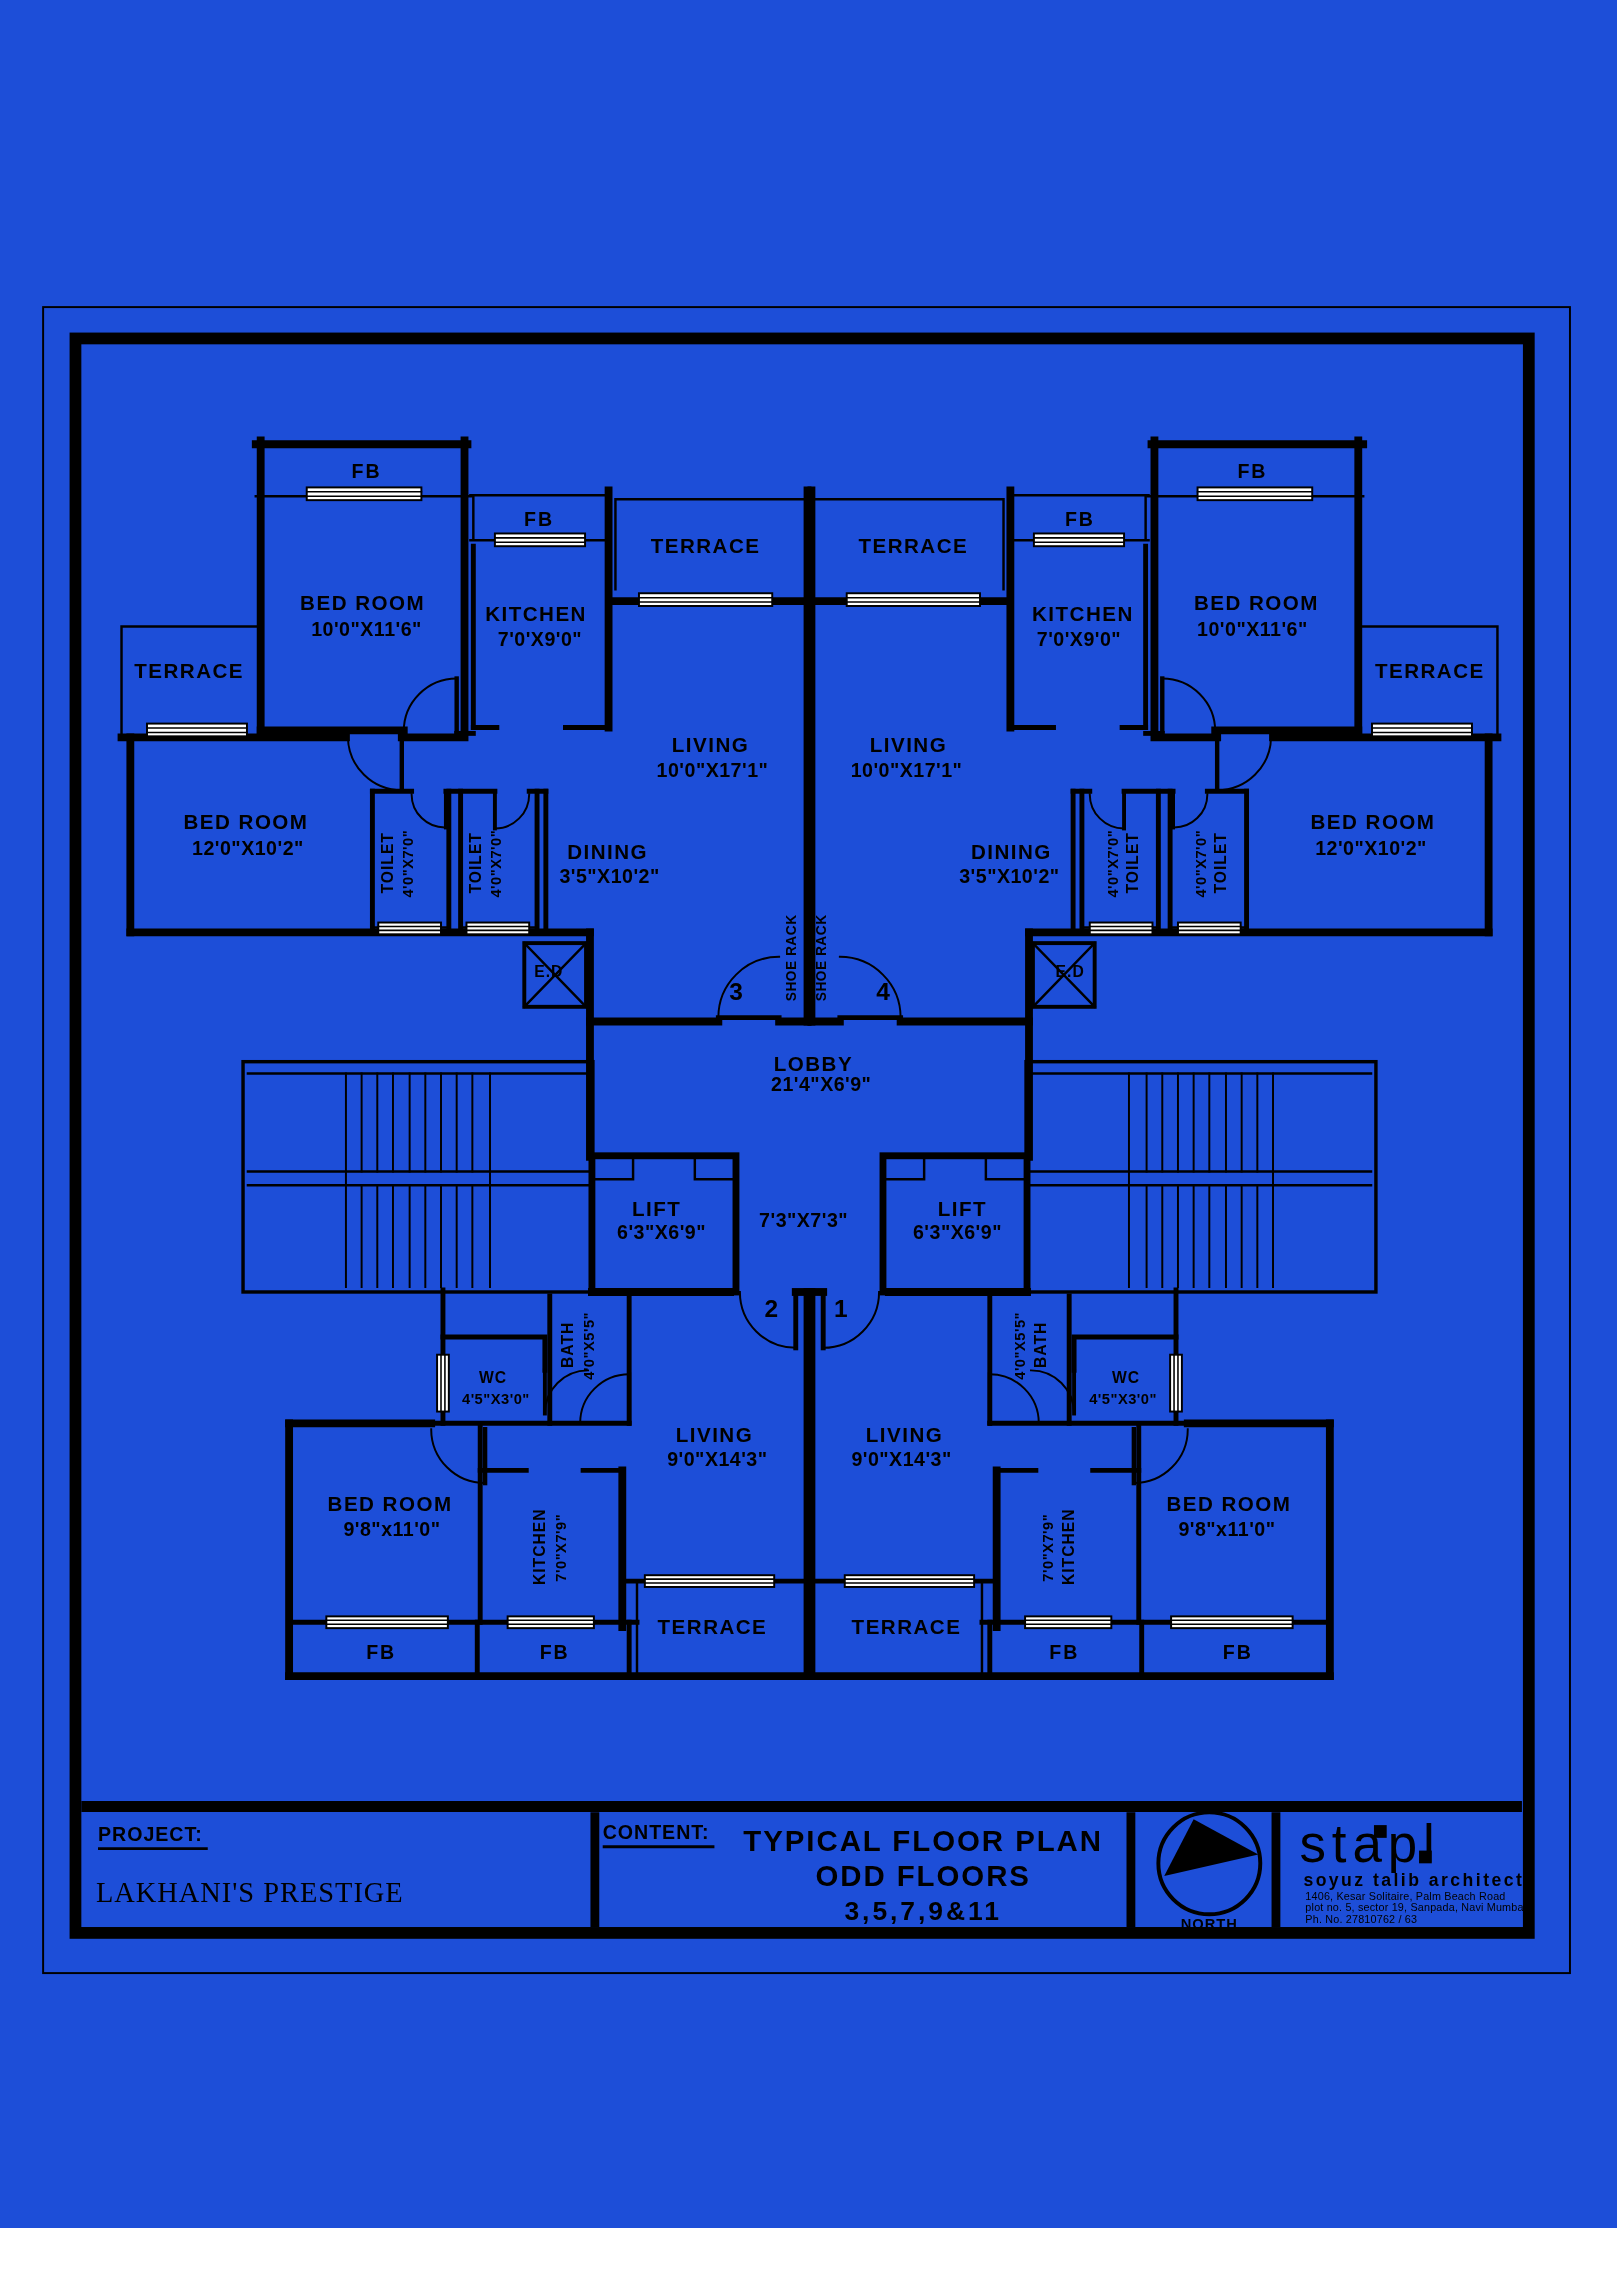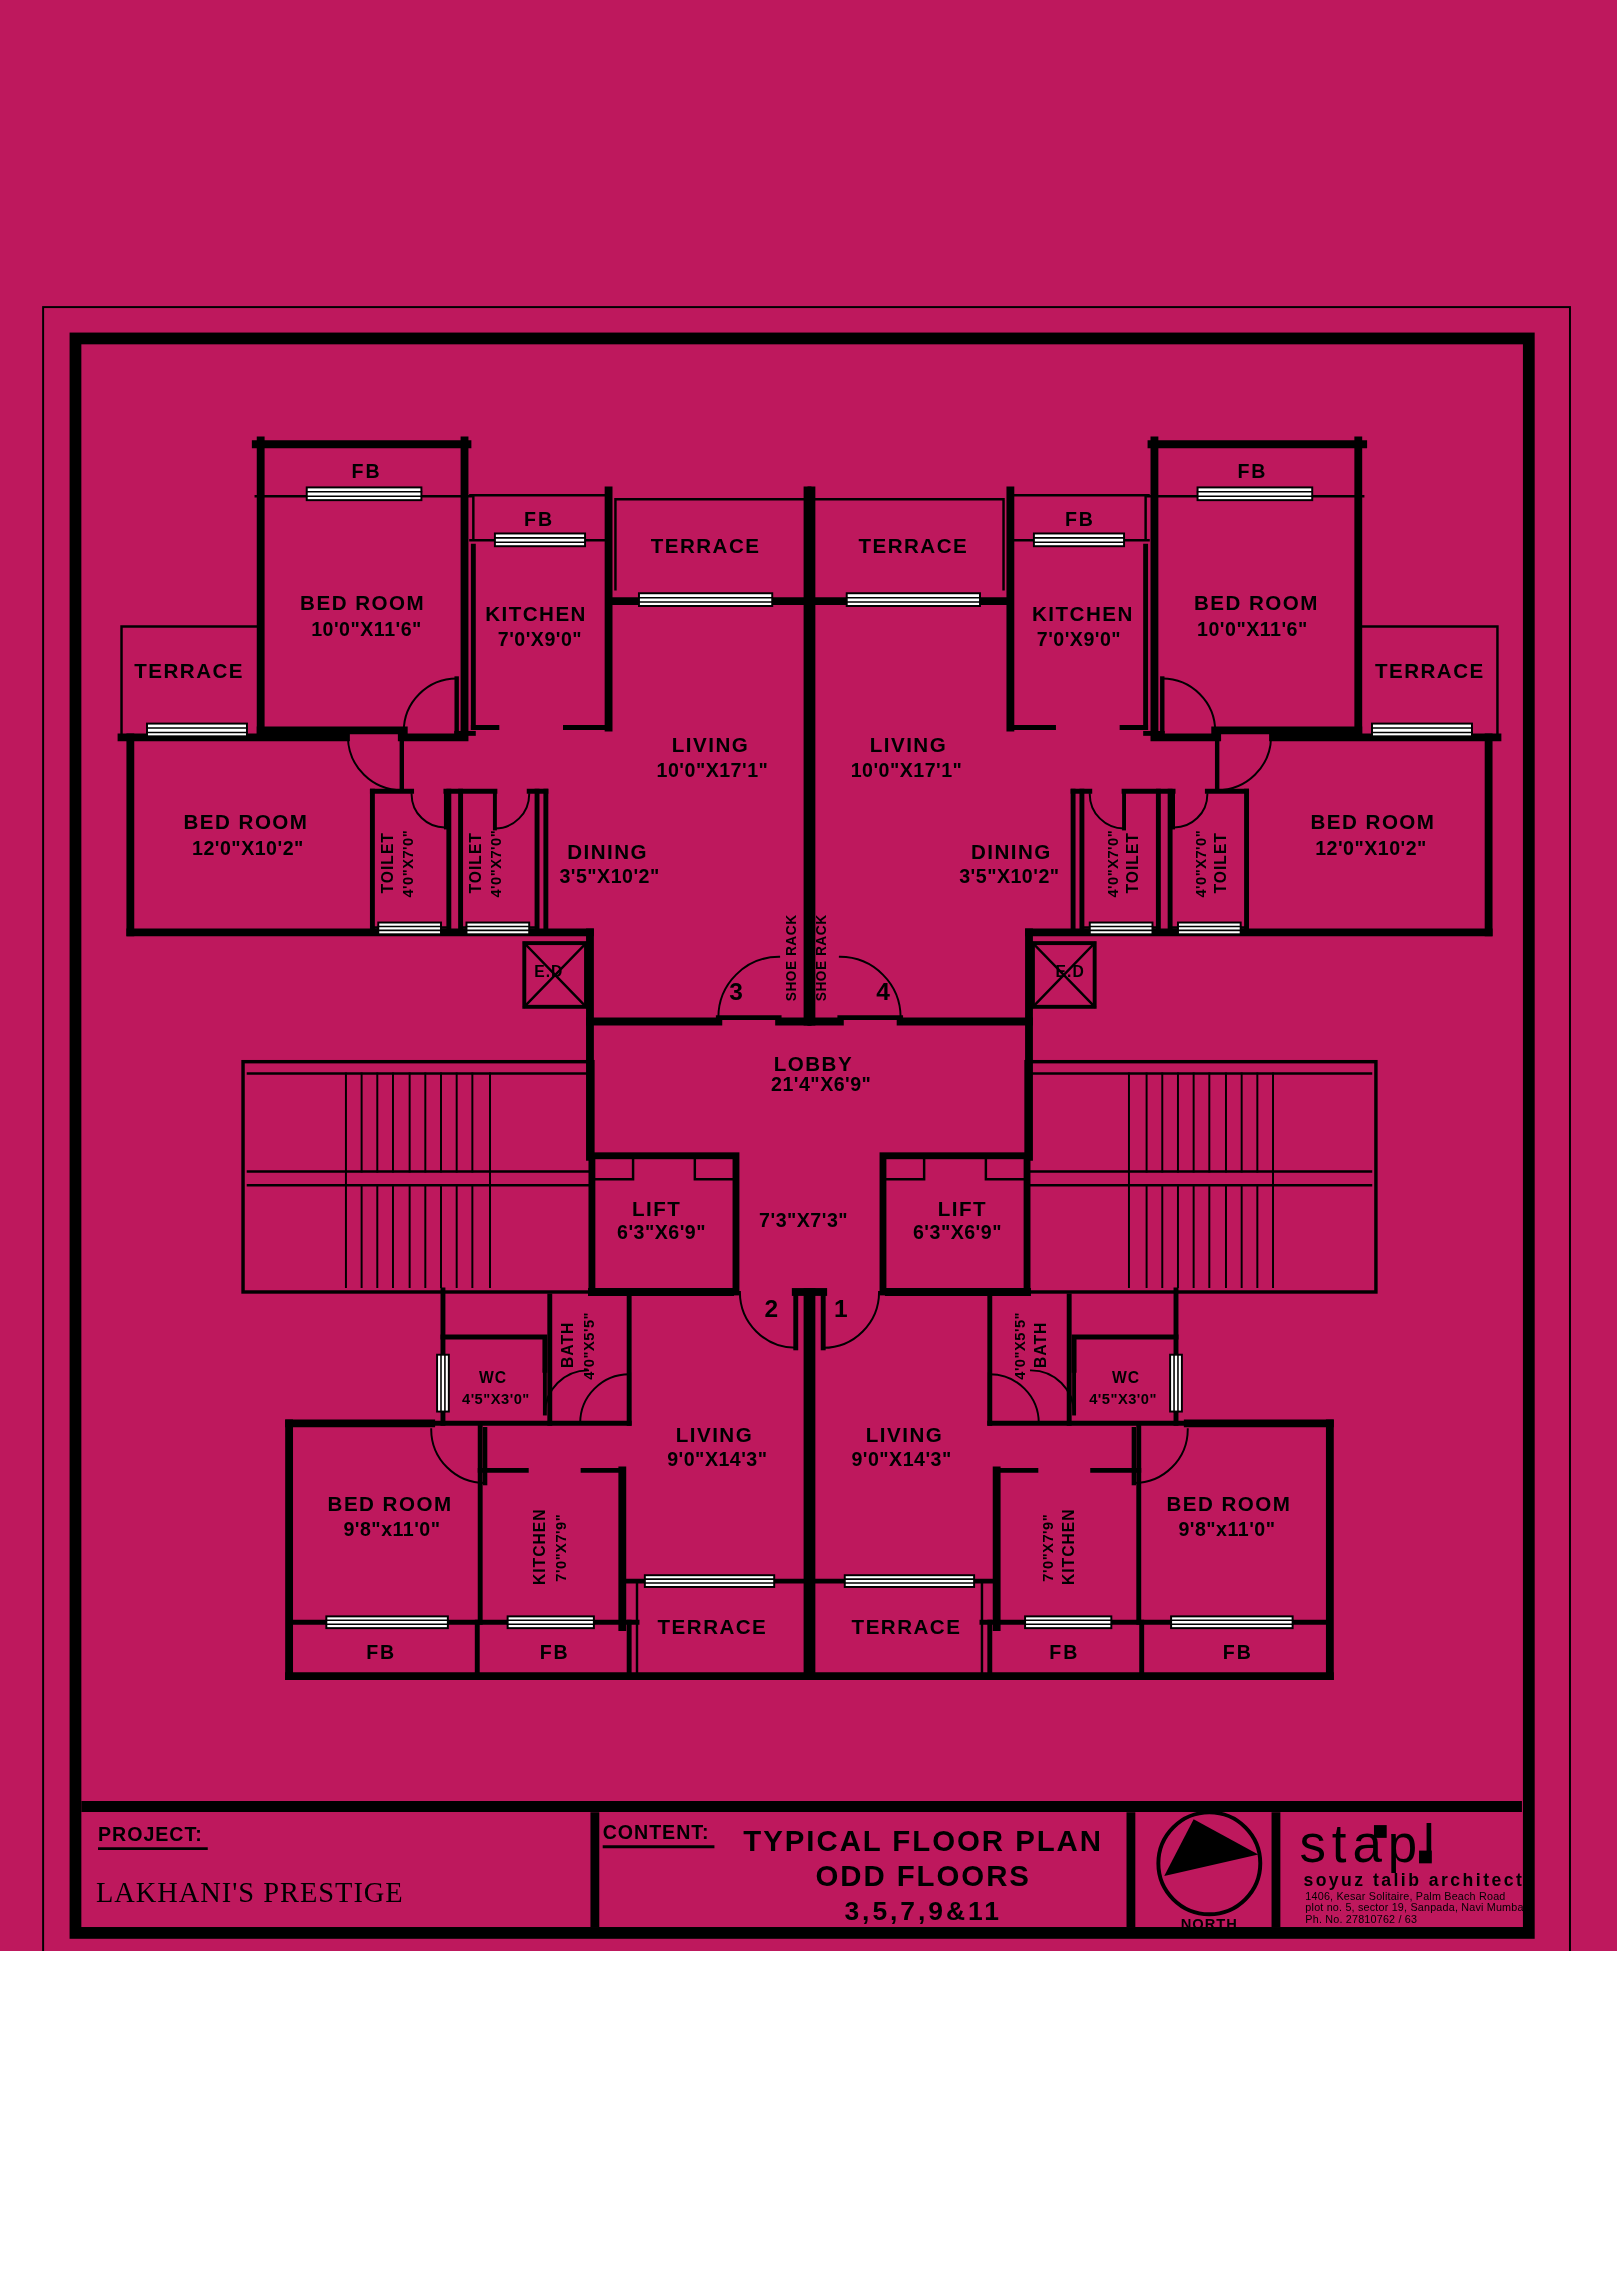--- a/index.html
+++ b/index.html
@@ -1,16 +1,16 @@
 <!DOCTYPE html>
 <html><head>
 <meta charset="utf-8">
 <style>
   html,body{margin:0;padding:0;background:#ffffff;}
-  .page{position:relative;width:1617px;height:1951px;background:#be185d;overflow:hidden;}
+  .page{position:relative;width:1617px;height:2228px;background:#1d4ed8;overflow:hidden;}
   svg{position:absolute;left:0;top:0;}
   text{font-family:"Liberation Sans",sans-serif;font-weight:bold;fill:#000;}
   .room{font-size:21px;letter-spacing:1.5px;}
   .dims{font-size:20px;letter-spacing:0.5px;}
   .fb{font-size:20px;letter-spacing:2px;}
   .small{font-size:16px;letter-spacing:1px;}
   .tiny{font-size:15px;letter-spacing:0.5px;}
   .shoe{font-size:14px;letter-spacing:0.5px;}
   .doornum{font-size:25px;}
   .tb-label{font-size:20px;letter-spacing:1px;}

